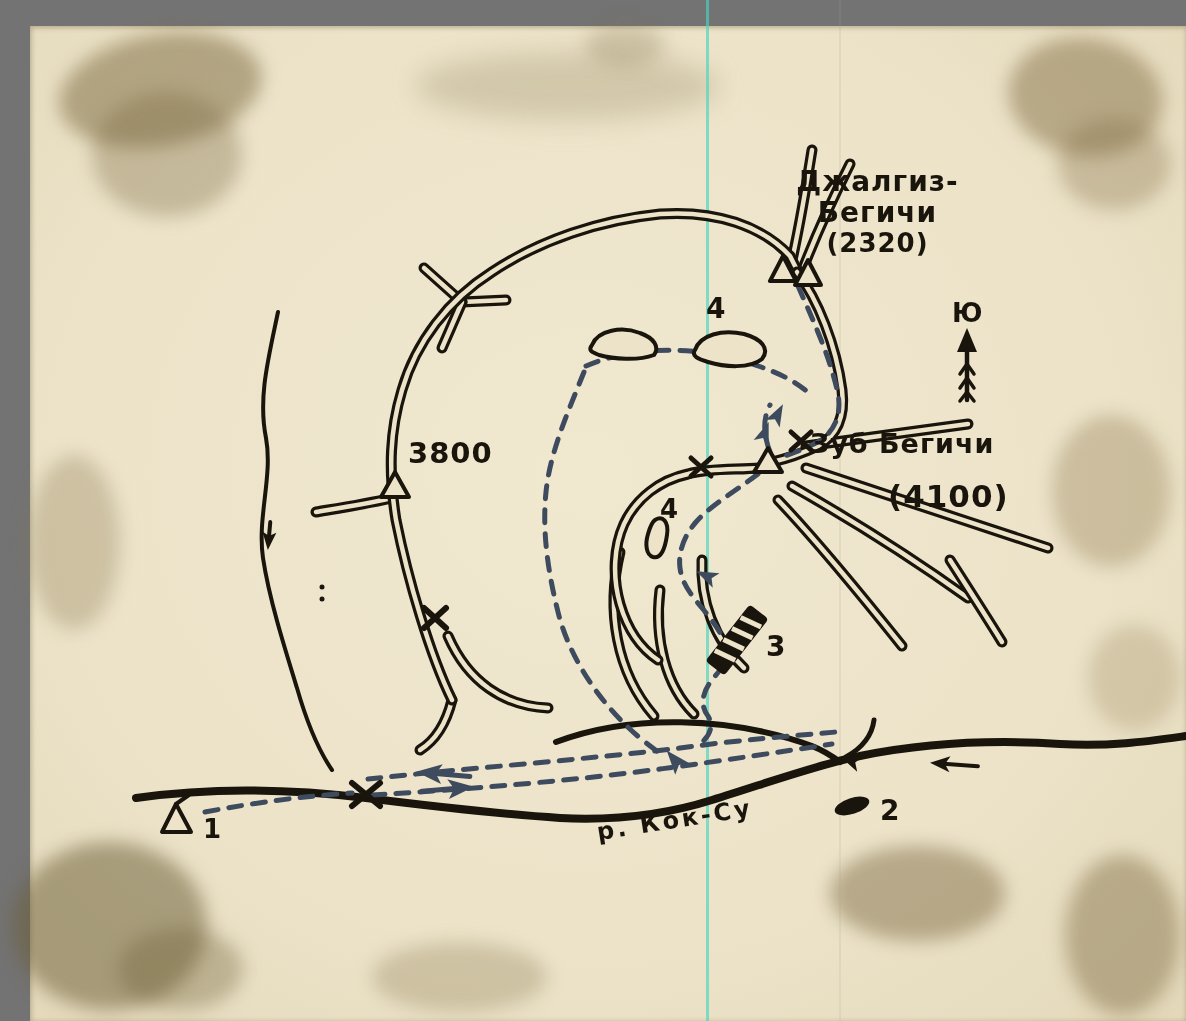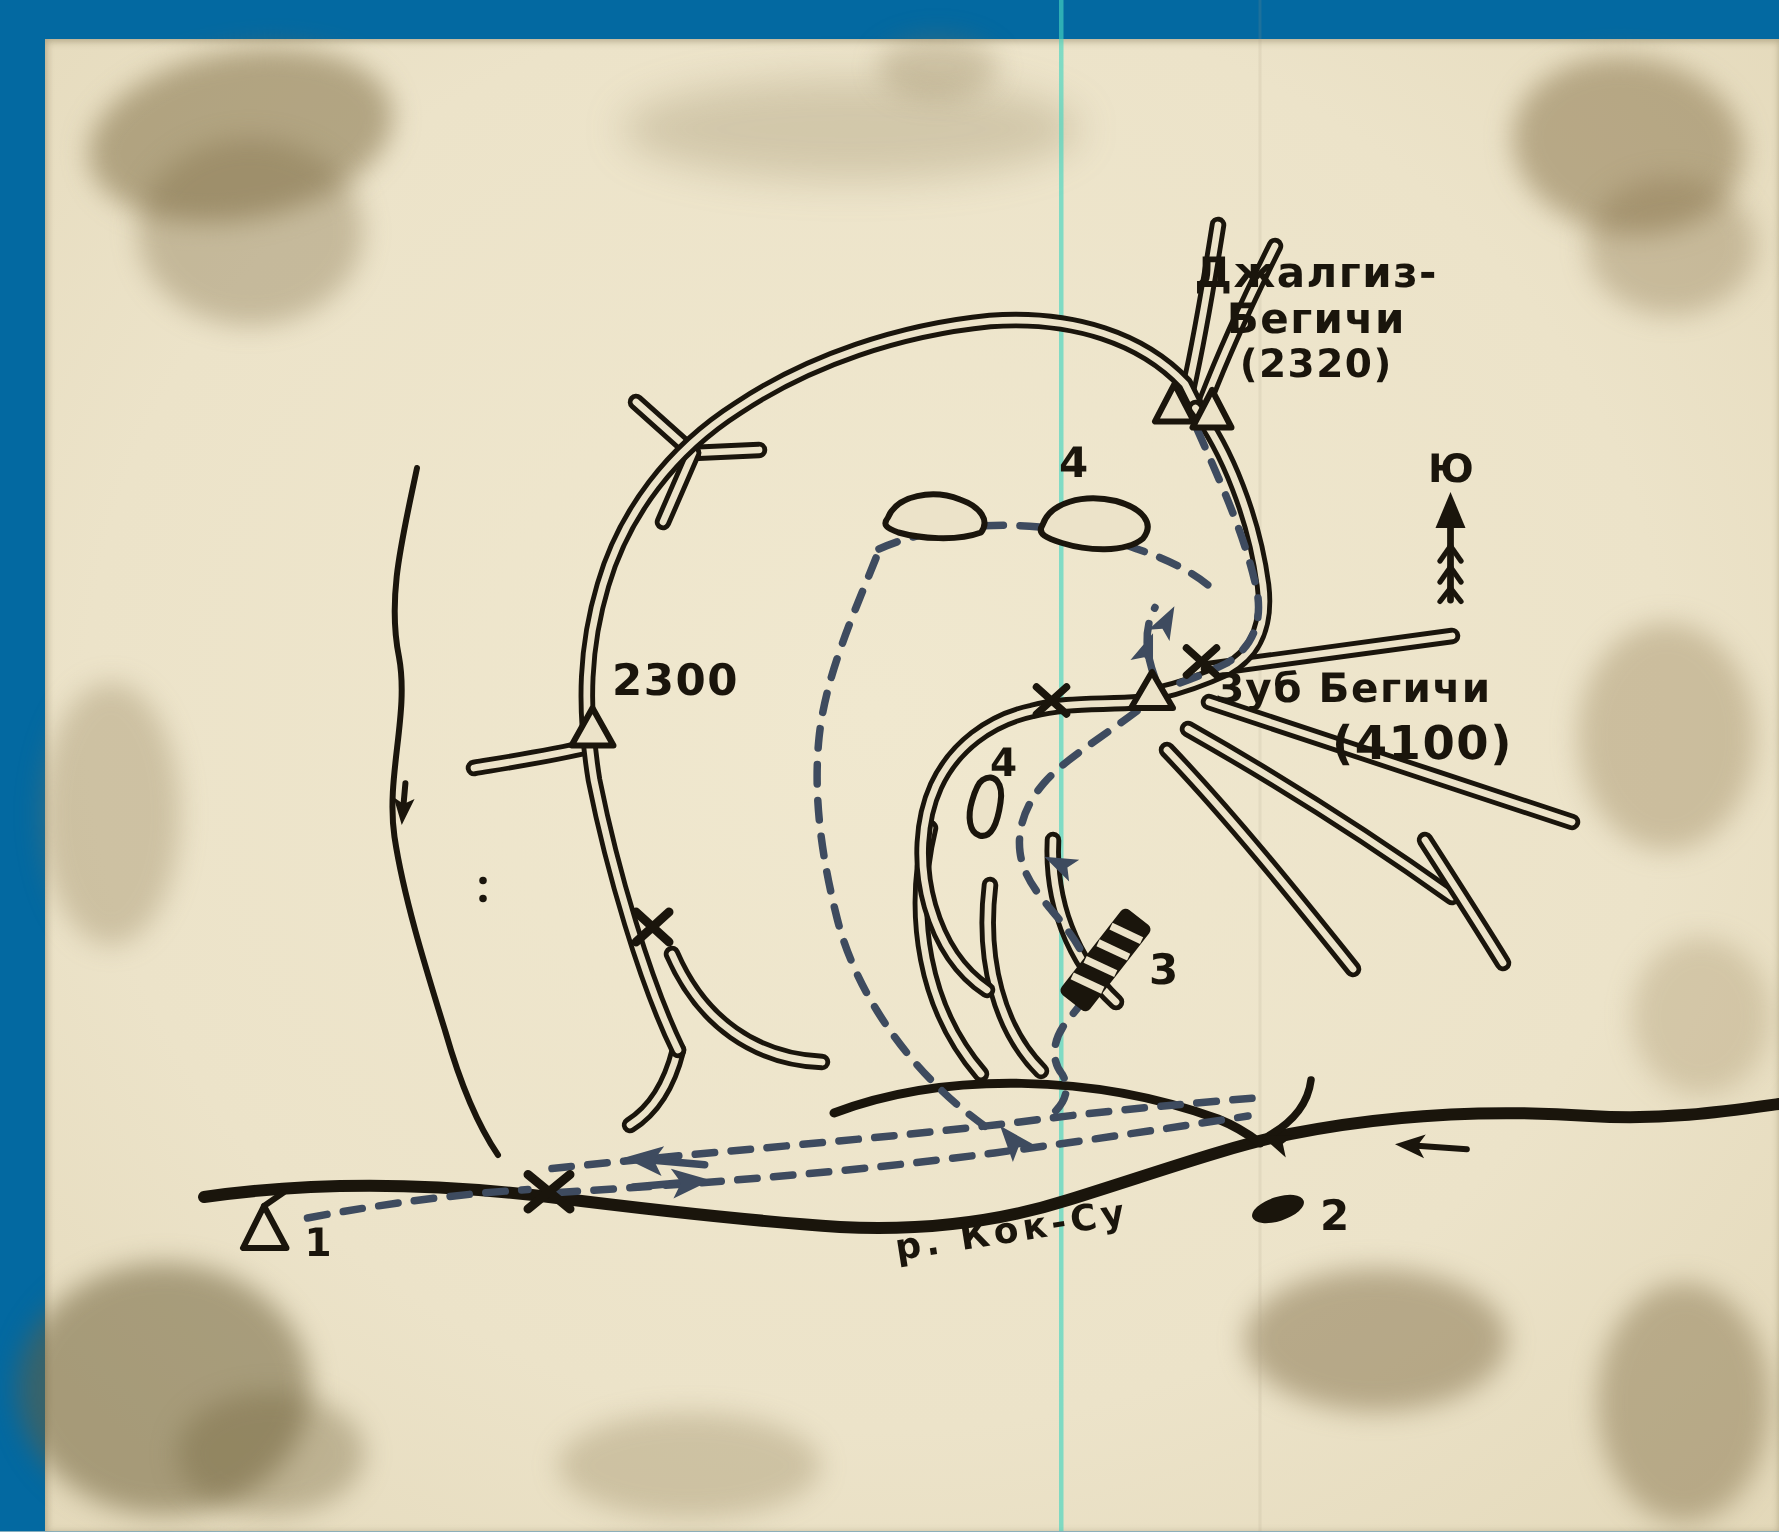--- a/index.html
+++ b/index.html
@@ -1,18 +1,18 @@
 <!DOCTYPE html>
 <html style="--paper: #ece3c9; --ink: #1a150c; --route: #3e4b5f; --scan-line: #45d5c0;"><head>
 <meta charset="utf-8">
 <style>
   html,body{margin:0;padding:0;background:#e8e4d6;}
   .photo{
     position:relative;width:1186px;height:1021px;overflow:hidden;
-    background:#0369a1;
+    background:#737373;
     font-family:"DejaVu Sans",sans-serif;
   }
   .paper{
     position:absolute;left:30px;top:26px;right:0;bottom:0;
     background:radial-gradient(ellipse at 48% 45%, #f0e8cf 0%, var(--paper,#ece3c9) 62%, #e3d8b9 100%);
     box-shadow:inset 0 2px 5px rgba(100,88,55,.28), inset 2px 0 5px rgba(100,88,55,.18);
   }
   .stain{position:absolute;border-radius:50%;filter:blur(9px);pointer-events:none;}
   .scanline{position:absolute;top:0;bottom:0;width:3px;opacity:.65;}
   .crease{position:absolute;top:0;bottom:0;width:2px;background:rgba(170,160,135,.45);}
@@ -230,24 +230,24 @@
       </g>
     </g>
   </svg>
 
   <div class="lbl peakblock" style="left:770px;top:166px;width:215px;font-size:28px;">
     <div>Джалгиз-</div>
     <div>Бегичи</div>
     <div style="font-size:26px;">(2320)</div>
   </div>
 
-  <div class="lbl" style="left:810px;top:444px;font-size:27px;">Зуб Бегичи</div>
+  <div class="lbl" style="left:810px;top:428px;font-size:27px;">Зуб Бегичи</div>
   <div class="lbl" style="left:888px;top:478px;font-size:31px;">(4100)</div>
 
-  <div class="lbl" style="left:408px;top:436px;font-size:29px;">2300</div>
+  <div class="lbl" style="left:408px;top:436px;font-size:29px;">3800</div>
 
   <div class="lbl" style="left:596px;top:806px;font-size:24px;letter-spacing:3px;transform:rotate(-9deg);">р. Кок-Су</div>
 
   <div class="lbl" style="left:952px;top:298px;font-size:26px;">Ю</div>
 
   <div class="lbl" style="left:203px;top:814px;font-size:26px;">1</div>
   <div class="lbl" style="left:880px;top:794px;font-size:28px;">2</div>
   <div class="lbl" style="left:766px;top:630px;font-size:28px;">3</div>
   <div class="lbl" style="left:706px;top:292px;font-size:28px;">4</div>
   <div class="lbl" style="left:660px;top:494px;font-size:26px;">4</div>

